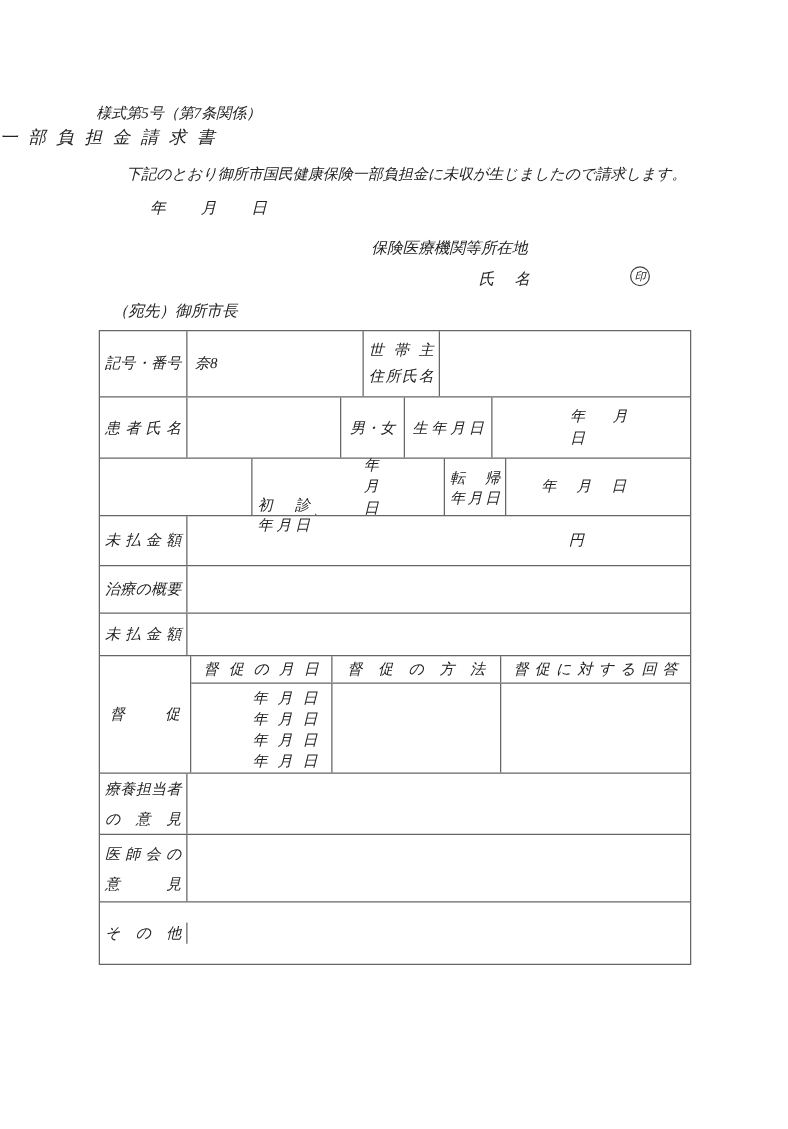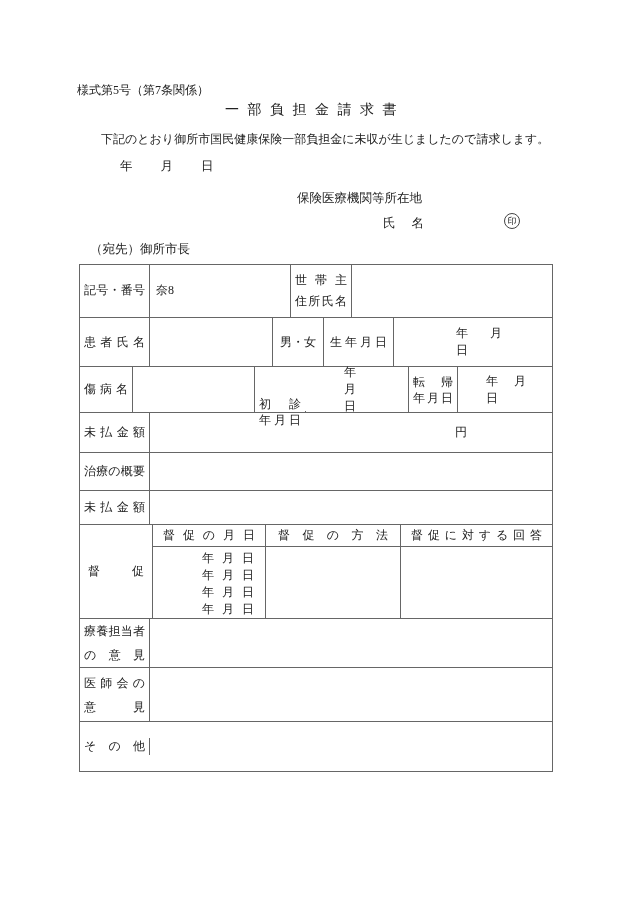--- a/index.html
+++ b/index.html
@@ -11,25 +11,26 @@
   body{
     font-family:"Liberation Serif","DejaVu Serif",serif;
     color:var(--ink);
   }
   .page{
     position:relative;
     width:630px;
     height:843px;
     background:#fff;
     overflow:hidden;
+    font-style:italic;
   }
   .abs{position:absolute;}
 
   .form-number{left:77px;top:82px;font-size:12px;}
-  .doc-title{left:0;top:101px;width:630px;text-align:center;font-size:14px;letter-spacing:8.5px;}
+  .doc-title{left:0;top:101px;width:630px;text-align:left;font-size:14px;letter-spacing:8.5px;}
   .intro{left:101px;top:131px;font-size:12px;}
   .date-line{left:120px;top:158px;font-size:12.5px;letter-spacing:28px;}
   .provider-address{left:297px;top:190px;font-size:12.5px;}
   .name-line{left:383px;top:215px;font-size:12.5px;letter-spacing:16px;}
   .seal{
     left:504px;top:213px;width:16px;height:16px;
     border:1px solid #444;border-radius:50%;
     font-size:9px;line-height:14px;text-align:center;
   }
   .recipient{left:90px;top:241px;font-size:12.5px;}
@@ -120,23 +121,20 @@
       <div class="cell c3 center">男・女</div>
       <div class="cell c4">
         <span class="jl">生年月日</span>
       </div>
       <div class="cell c5 last">
         <span class="ls22">年月日</span>
       </div>
     </div>
 
     <div class="row r3">
-      <div class="cell c1 label-cell">
-        <span class="jl">傷病名</span>
-      </div>
       <div class="cell c2 val"></div>
       <div class="cell c3">
         <div class="two-line">
           <span>初診</span>
           <span>年月日</span>
         </div>
       </div>
       <div class="cell c4">
         <span class="ls21">年月日</span>
       </div>

